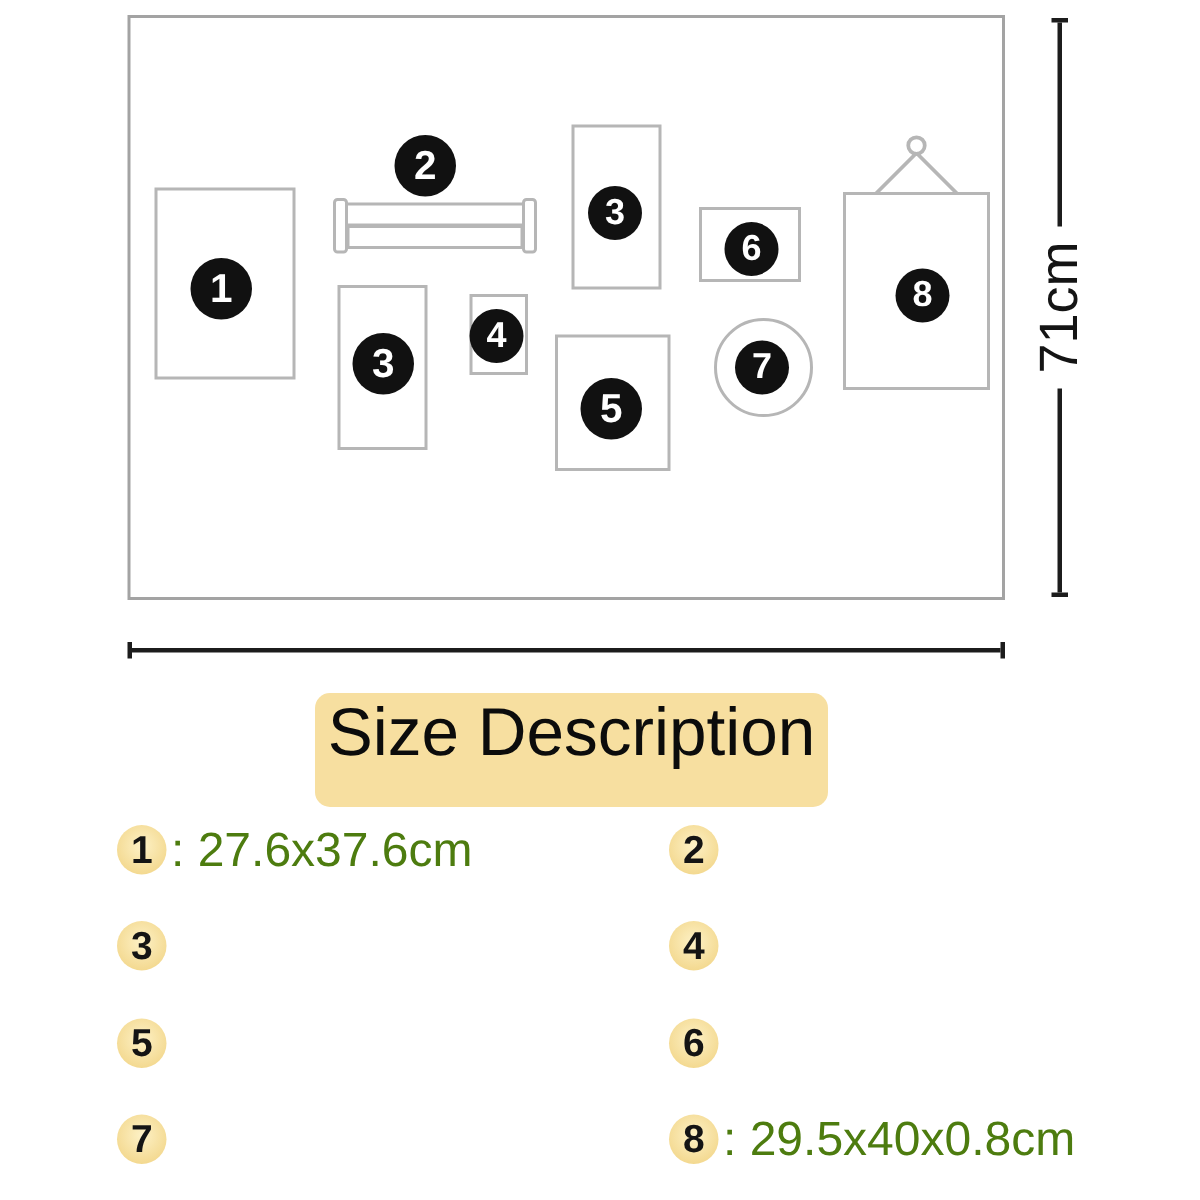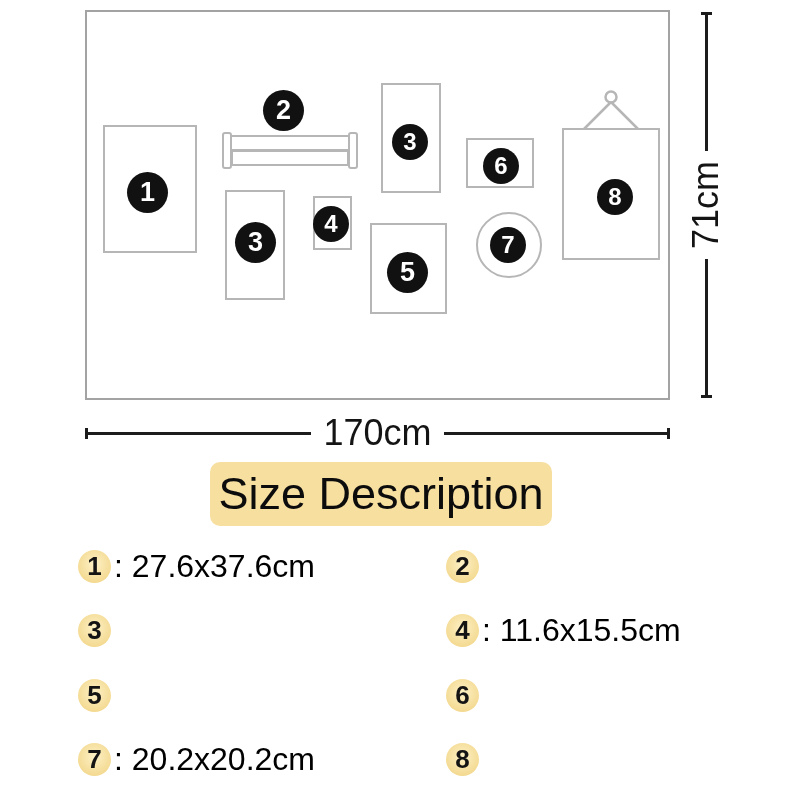--- a/index.html
+++ b/index.html
@@ -22,31 +22,31 @@
   .dim-h .seg{flex:1;height:3px;background:#1c1c1c;}
   .dim-h .tick{width:3px;height:11px;background:#1c1c1c;}
   .dim-label{font-size:36px;color:#141414;white-space:nowrap;}
   .dim-h .dim-label{margin:0 12px;}
   .dim-v{position:absolute;left:686px;top:12px;width:40px;height:386px;display:flex;flex-direction:column;align-items:center;}
   .dim-v .seg{flex:1;width:3px;background:#1c1c1c;}
   .dim-v .tick{height:3px;width:11px;background:#1c1c1c;}
   .dim-v .label-box{height:108px;display:flex;align-items:center;justify-content:center;}
   .dim-v .label-box span{transform:rotate(-90deg);display:inline-block;}
   
-  .title-box{position:absolute;left:210px;top:462px;width:342px;height:64px;background:#f7dfa0;border-radius:10px;
-             display:flex;align-items:center;justify-content:center;}
+  .title-box{position:absolute;left:210px;top:462px;width:342px;height:76px;background:#f7dfa0;border-radius:10px;
+             display:flex;justify-content:center;}
   .title-box .title{font-size:45px;color:#0c0c0c;}
   .size-list{position:absolute;left:78px;top:534px;width:660px;display:grid;
              grid-template-columns:368px 1fr;grid-auto-rows:64.5px;align-items:center;}
   .entry{display:flex;align-items:center;}
   .numchip{width:33px;height:33px;border-radius:50%;flex:0 0 33px;
            background:radial-gradient(circle at 50% 42%, #fdf1c6 0%, #f3d88e 78%);
            display:flex;align-items:center;justify-content:center;
            font-size:26px;font-weight:bold;color:#141414;}
-  .entry-text{font-size:32px;color:#000000;margin-left:3px;white-space:nowrap;}
+  .entry-text{font-size:32px;color:#4d7c0f;margin-left:3px;white-space:nowrap;}
   .sep{white-space:pre;}
 </style>
 </head>
 <body>
 
 <div class="canvas">
 
   <div class="wall"></div>
 
   <div class="item" style="left:103px;top:125px;width:94px;height:128px;"></div>
@@ -75,21 +75,20 @@
   <div class="badge lg" style="left:235px;top:222px;">3</div>
   <div class="badge sm" style="left:313px;top:206px;">4</div>
   <div class="badge lg" style="left:387px;top:252px;">5</div>
   <div class="badge sm" style="left:483px;top:148px;">6</div>
   <div class="badge sm" style="left:490px;top:227px;">7</div>
   <div class="badge sm" style="left:597px;top:179px;">8</div>
 
   <div class="dim-h">
     <div class="tick"></div>
     <div class="seg"></div>
-    <div class="dim-label">170cm</div>
     <div class="seg"></div>
     <div class="tick"></div>
   </div>
 
   <div class="dim-v">
     <div class="tick"></div>
     <div class="seg"></div>
     <div class="label-box">
       <span class="dim-label">71cm</span>
     </div>
@@ -107,30 +106,29 @@
       <span class="entry-text"><span class="sep">: </span><span>27.6x37.6cm</span></span>
     </div>
     <div class="entry">
       <span class="numchip">2</span>
     </div>
     <div class="entry">
       <span class="numchip">3</span>
     </div>
     <div class="entry">
       <span class="numchip">4</span>
-      <span class="entry-text"><span class="sep">: </span><span>11.6x15.5cm</span></span>
     </div>
     <div class="entry">
       <span class="numchip">5</span>
     </div>
     <div class="entry">
       <span class="numchip">6</span>
     </div>
     <div class="entry">
       <span class="numchip">7</span>
-      <span class="entry-text"><span class="sep">: </span><span>20.2x20.2cm</span></span>
     </div>
     <div class="entry">
       <span class="numchip">8</span>
+      <span class="entry-text"><span class="sep">: </span><span>29.5x40x0.8cm</span></span>
     </div>
   </div>
 
 </div>
 
 </body></html>

